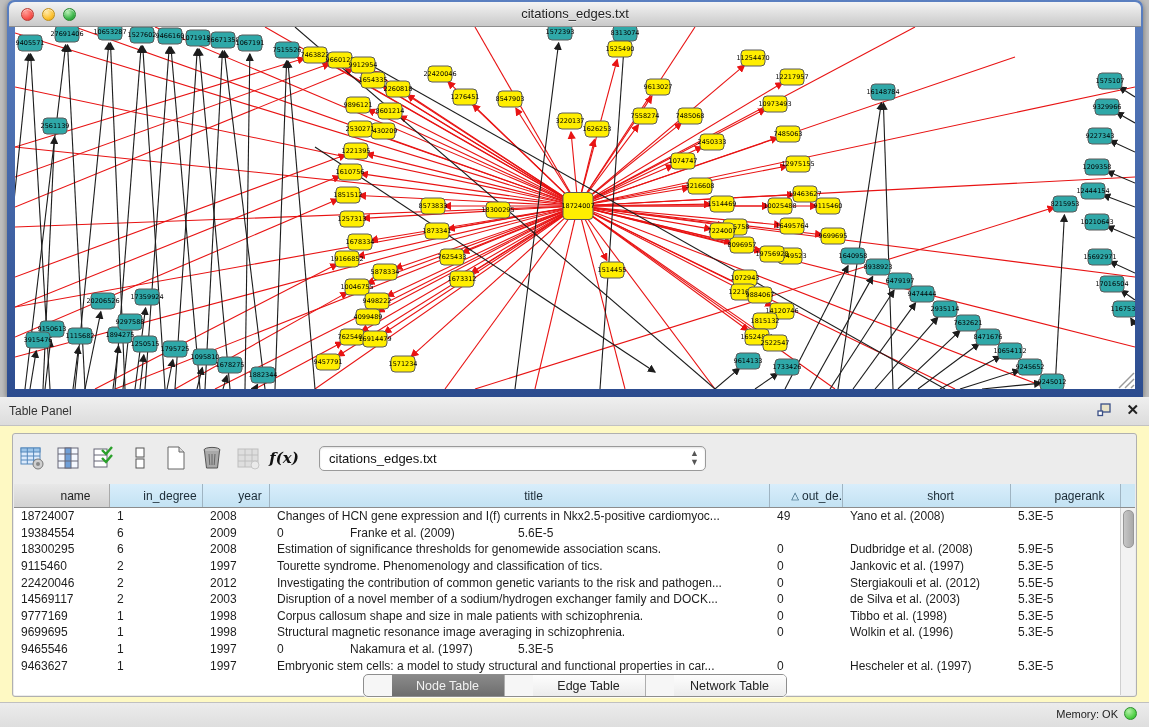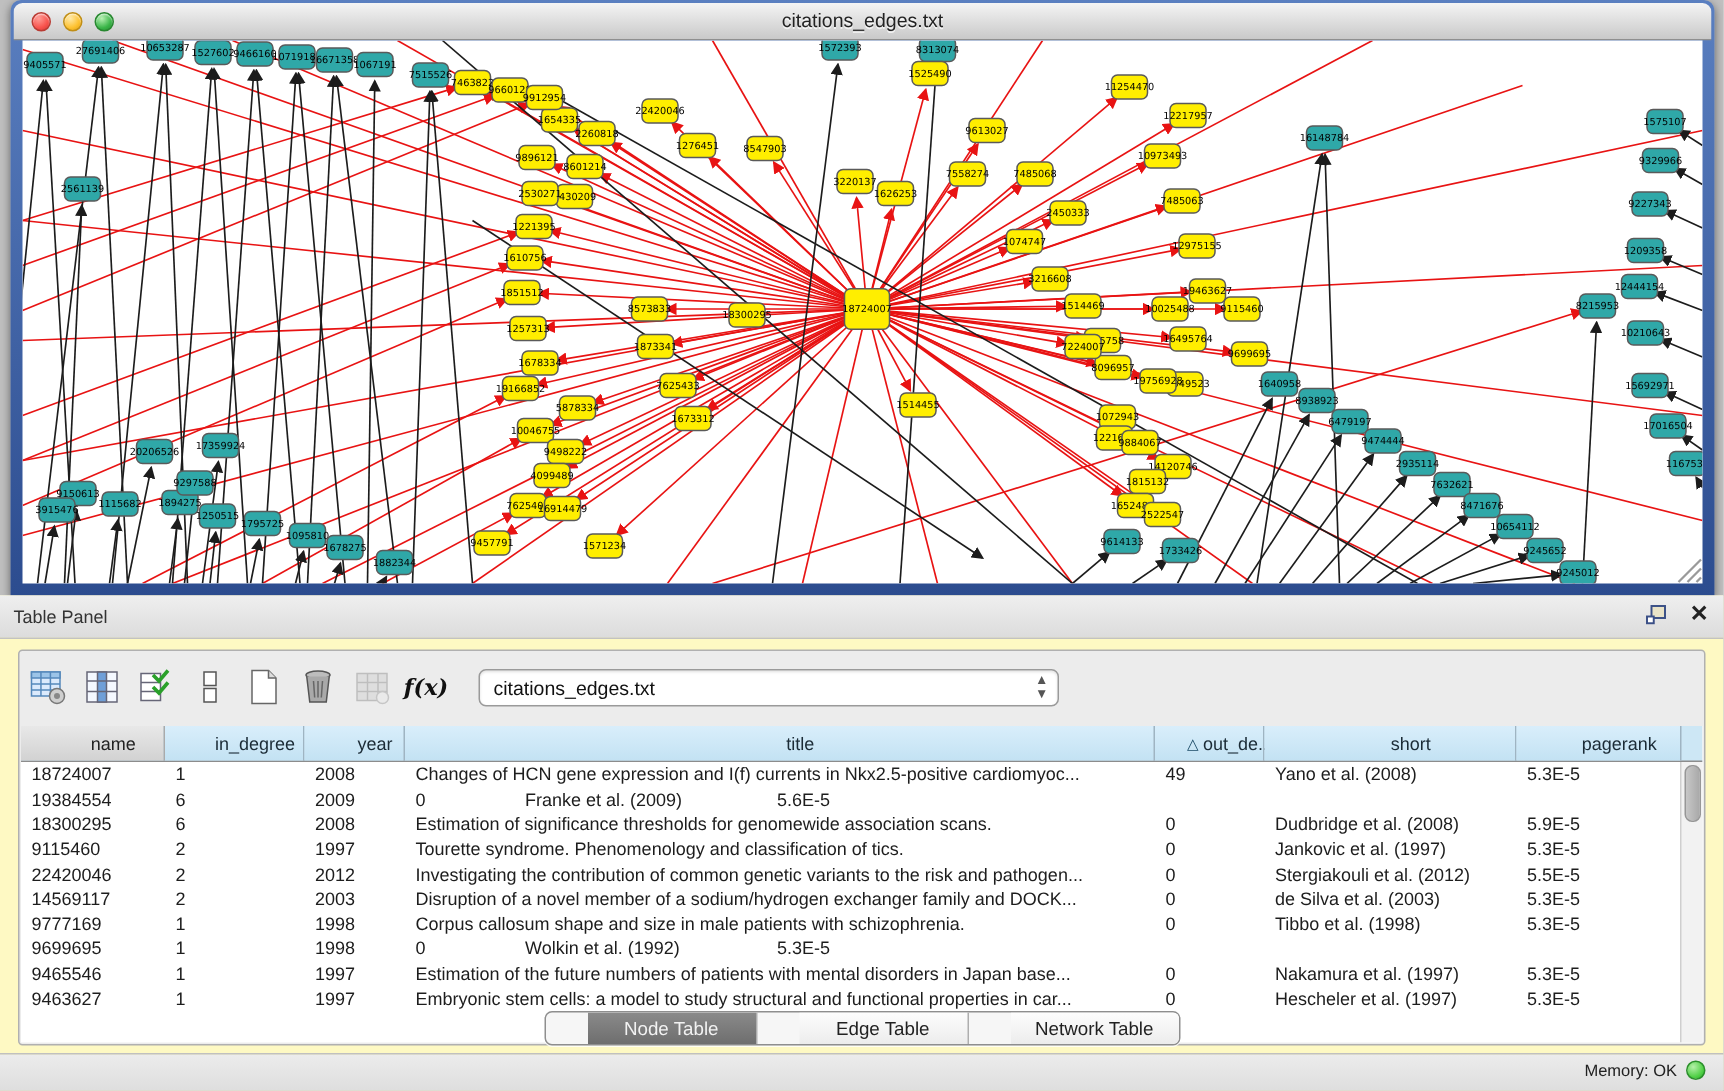--- a/index.html
+++ b/index.html
@@ -883,29 +883,29 @@
             <div class="td" style="width: 67px;">1998</div>
             <div class="td" style="width: 500px;">Corpus callosum shape and size in male patients with schizophrenia.</div>
             <div class="td" style="width: 73px;">0</div>
             <div class="td" style="width: 168px;">Tibbo et al. (1998)</div>
             <div class="td" style="width: 110px;">5.3E-5</div>
           </div>
           <div class="tr">
             <div class="td" style="width: 96px;">9699695</div>
             <div class="td" style="width: 93px;">1</div>
             <div class="td" style="width: 67px;">1998</div>
+            <div class="td" style="width: 500px;">Structural magnetic resonance image averaging in schizophrenia.</div>
             <div class="td" style="width: 73px;">0</div>
-            <div class="td" style="width: 168px;">Wolkin et al. (1992)</div>
+            <div class="td" style="width: 168px;">Wolkin et al. (1996)</div>
             <div class="td" style="width: 110px;">5.3E-5</div>
           </div>
           <div class="tr">
             <div class="td" style="width: 96px;">9465546</div>
             <div class="td" style="width: 93px;">1</div>
             <div class="td" style="width: 67px;">1997</div>
-            <div class="td" style="width: 500px;">Estimation of the future numbers of patients with mental disorders in Japan base...</div>
             <div class="td" style="width: 73px;">0</div>
             <div class="td" style="width: 168px;">Nakamura et al. (1997)</div>
             <div class="td" style="width: 110px;">5.3E-5</div>
           </div>
           <div class="tr">
             <div class="td" style="width: 96px;">9463627</div>
             <div class="td" style="width: 93px;">1</div>
             <div class="td" style="width: 67px;">1997</div>
             <div class="td" style="width: 500px;">Embryonic stem cells: a model to study structural and functional properties in car...</div>
             <div class="td" style="width: 73px;">0</div>

